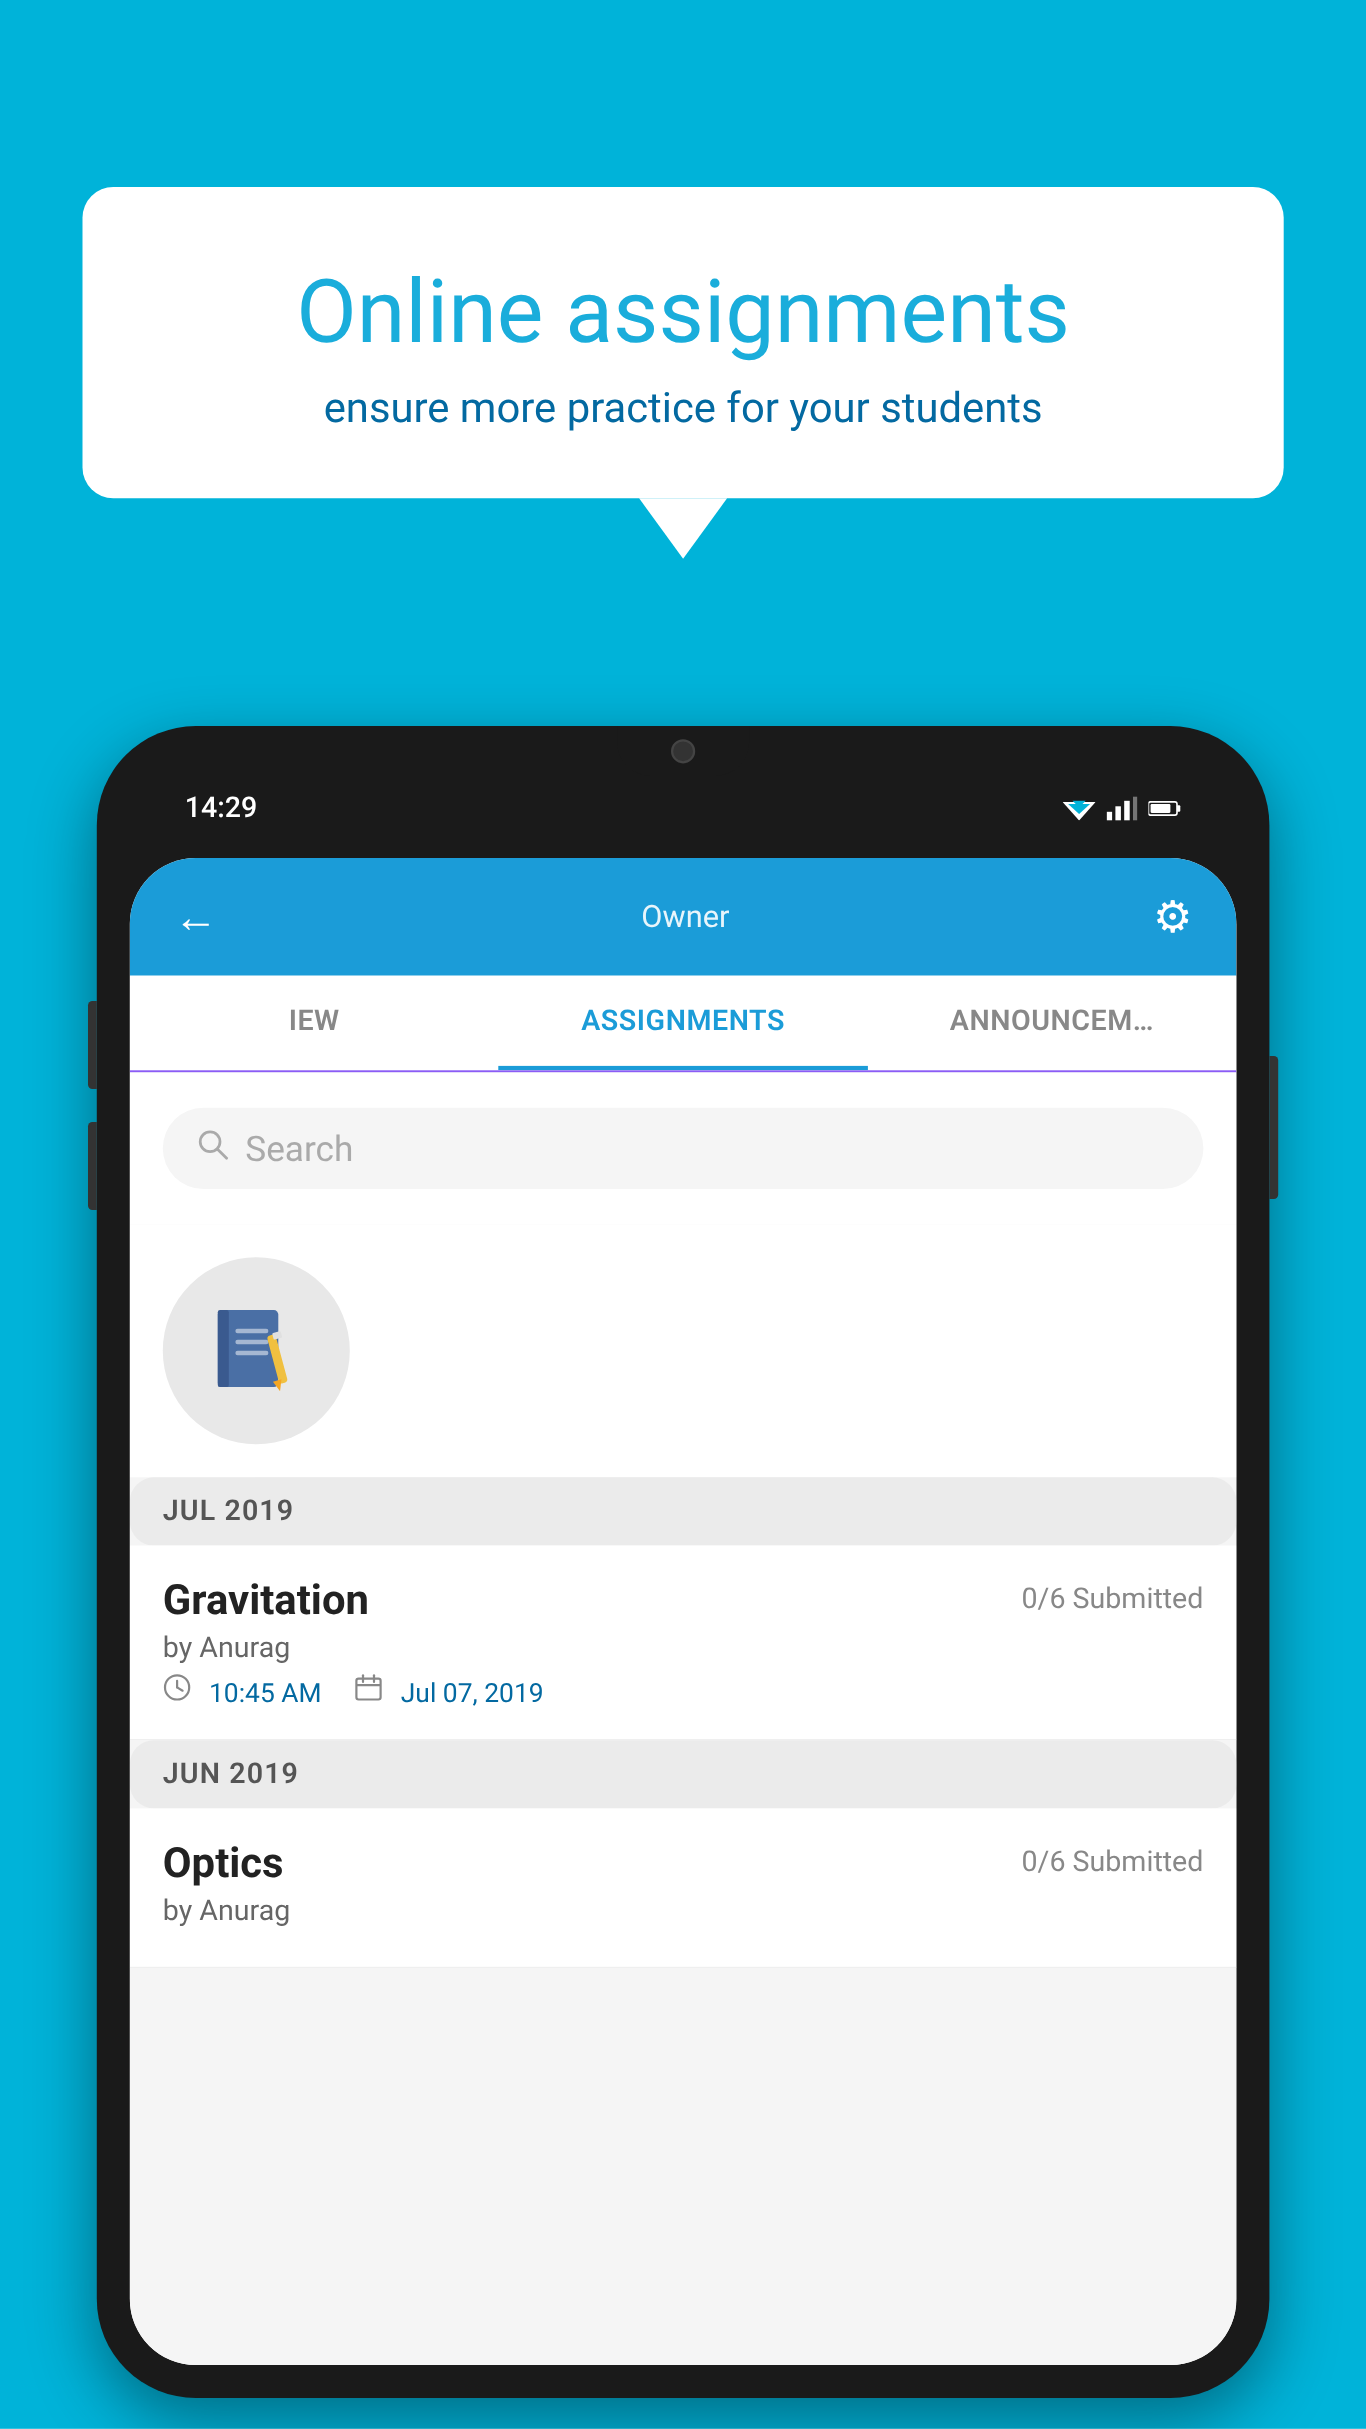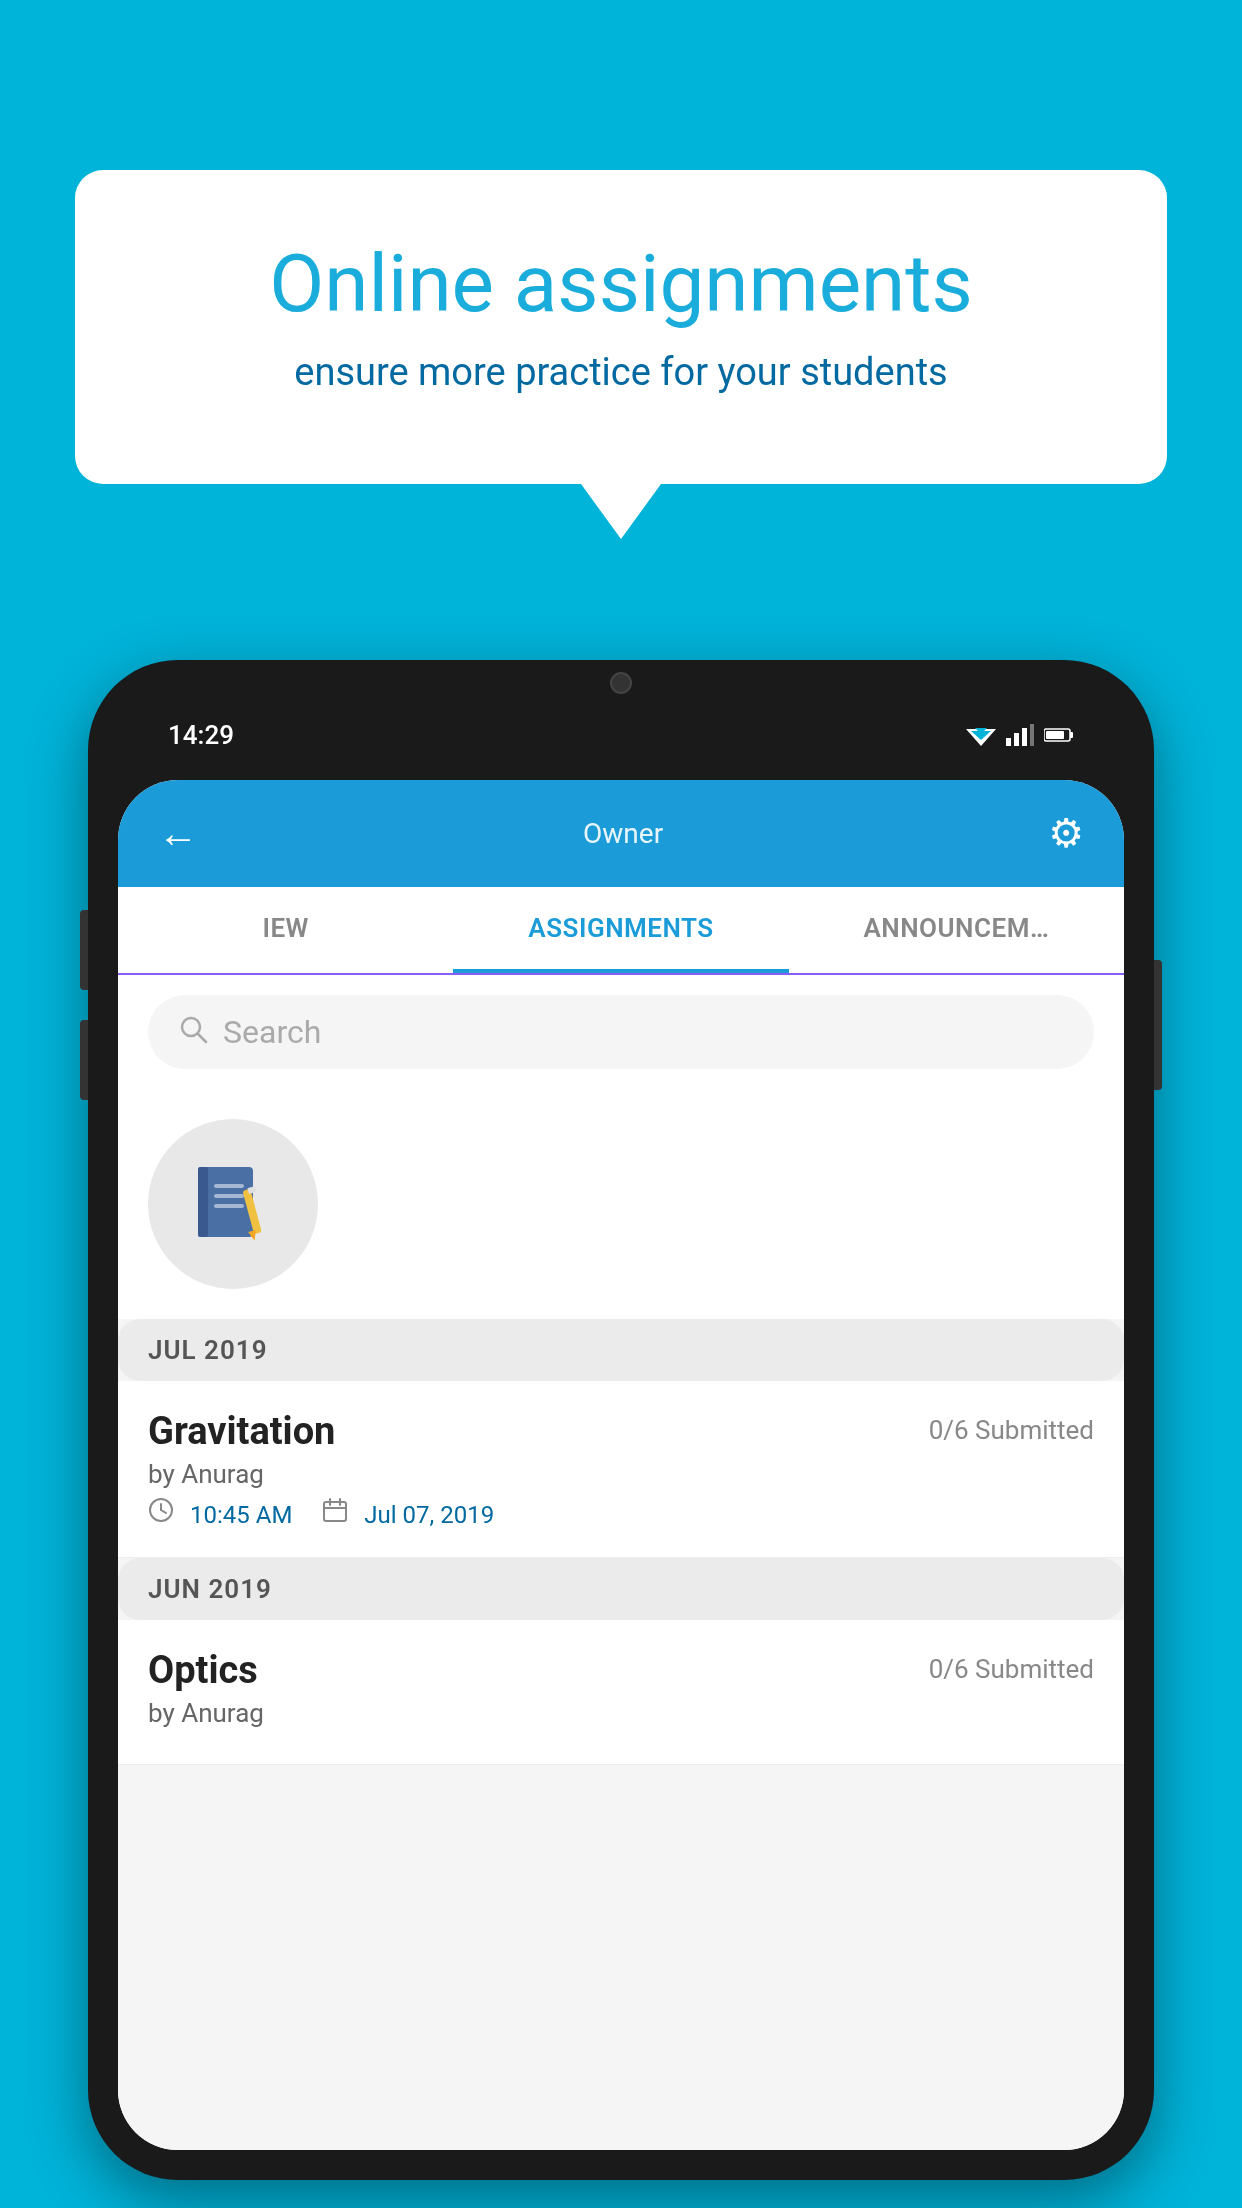--- a/index.html
+++ b/index.html
@@ -20,21 +20,21 @@
       left: 75px;
       right: 75px;
       display: flex;
       flex-direction: column;
       align-items: center;
     }
 
     .speech-bubble {
       background: white;
       border-radius: 28px;
-      padding: 70px 80px 87px 80px;
+      padding: 70px 80px 56px 80px;
       width: 100%;
       text-align: center;
       position: relative;
     }
 
     .speech-bubble-title {
       color: #1AADDB;
       font-size: 80px;
       font-weight: 400;
       margin-bottom: 20px;
@@ -206,21 +206,21 @@
     
     .content-area {
       flex: 1;
       overflow-y: auto;
       background: #f5f5f5;
     }
 
     
     .search-bar-wrapper {
       background: white;
-      padding: 20px 30px;
+      padding: 32px 30px;
     }
 
     .search-bar {
       background: #f5f5f5;
       border-radius: 40px;
       display: flex;
       align-items: center;
       padding: 18px 30px;
       gap: 15px;
     }

